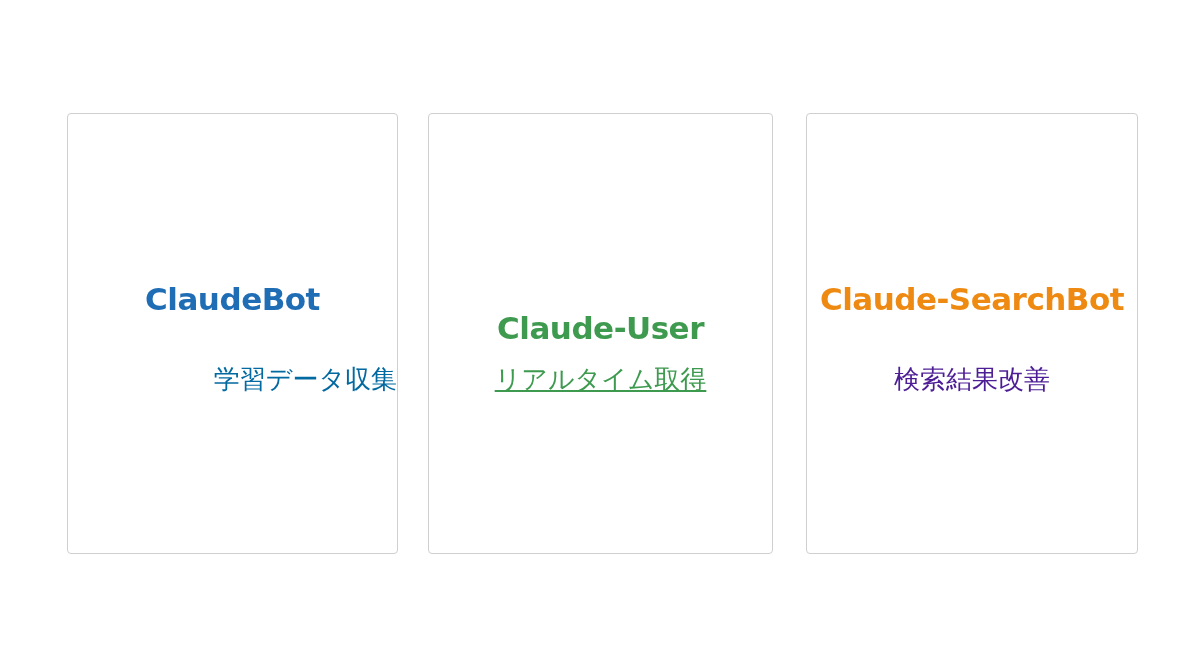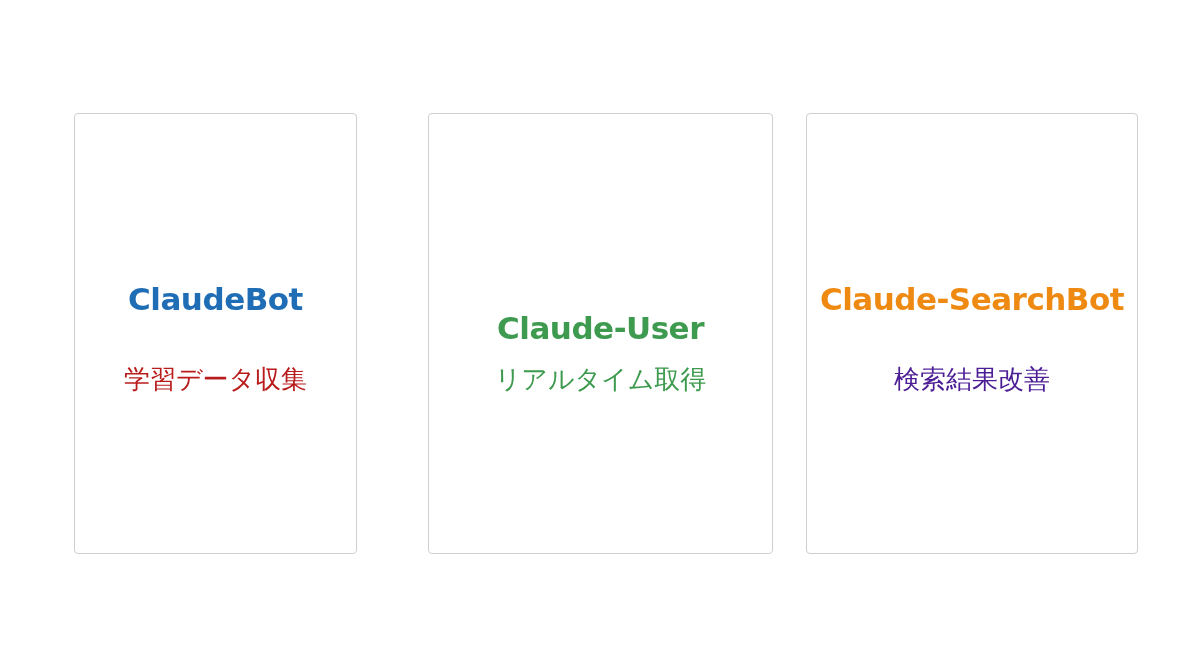--- a/index.html
+++ b/index.html
@@ -46,26 +46,26 @@
       font-size: 26px;
       white-space: nowrap;
     }
     
     .card .title { top: 185px; }
     .card .subtitle { top: 248px; }
   </style>
 </head>
 <body>
 
-<div class="card" style="left:74px; width:283px;">
+<div class="card" style="left:67px; width:331px;">
   <div class="title" style="color:#1f6db5;">ClaudeBot</div>
-  <div class="subtitle" style="color:#b91c1c;">学習データ収集</div>
+  <div class="subtitle" style="color:#0369a1;text-align:right;">学習データ収集</div>
 </div>
 
 <div class="card" style="left:428px; width:345px;">
   <div class="title" style="color:#3d9a4e;margin-top:29px;">Claude-User</div>
-  <div class="subtitle" style="color:#3d9a4e;">リアルタイム取得</div>
+  <div class="subtitle" style="color:#3d9a4e;text-decoration:underline;">リアルタイム取得</div>
 </div>
 
 <div class="card" style="left:806px; width:332px;padding-left:17px;">
   <div class="title" style="color:#ee8a12;">Claude-SearchBot</div>
   <div class="subtitle" style="color:#4c1d95;">検索結果改善</div>
 </div>
 
 </body></html>

